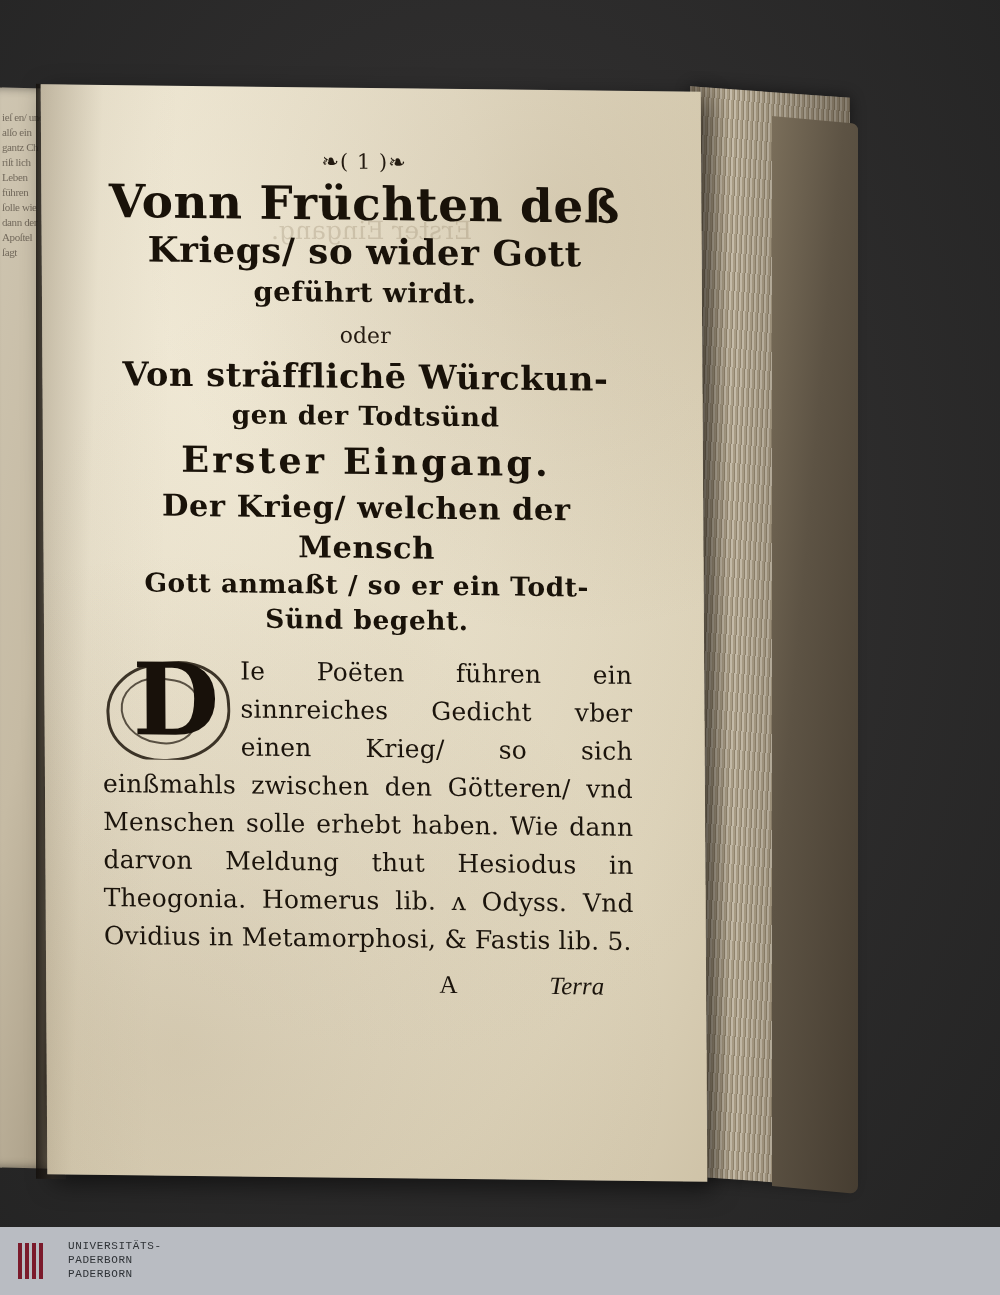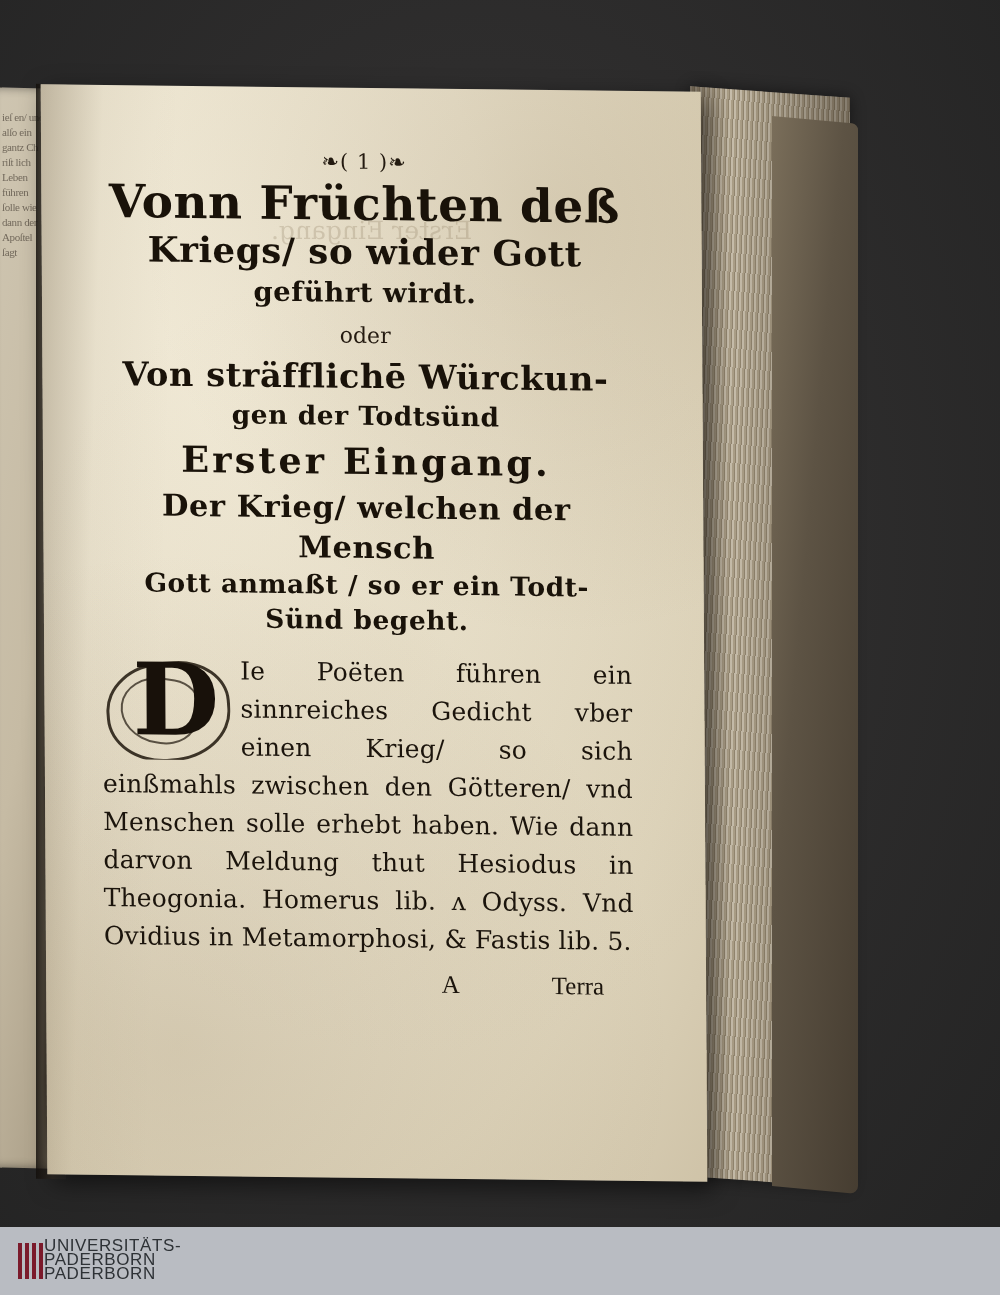--- a/index.html
+++ b/index.html
@@ -247,40 +247,40 @@
   #colophon {
     margin-top: 12px;
     display: flex;
     justify-content: flex-end;
     gap: 92px;
     padding-right: 30px;
     font-family: "Liberation Serif", serif;
     font-size: 25px;
     color: #1b140c;
   }
-  #catchword { }
+  #catchword { font-style: italic; }
 
   
   #footer-bar {
     position: absolute;
     left: 0; bottom: 0;
     width: 1000px; height: 68px;
     background: #b9bcc2;
   }
   #footer-logo {
     position: absolute;
     left: 18px; top: 16px;
     width: 26px; height: 36px;
     background: repeating-linear-gradient(90deg, #7b1a2b 0px, #7b1a2b 4px, #b9bcc2 4px, #b9bcc2 7px);
   }
   #footer-text {
     position: absolute;
-    left: 44px; top: 12px;
-    font-family: Liberation Sans, sans-serif;
-    font-size: 17px;
+    left: 68px; top: 12px;
+    font-family: Liberation Mono, monospace;
+    font-size: 11px;
     line-height: 14px;
     letter-spacing: .6px;
     color: #2e3236;
   }
 </style>
 </head>
 <body>
 
 <div id="scan-photo">
 

